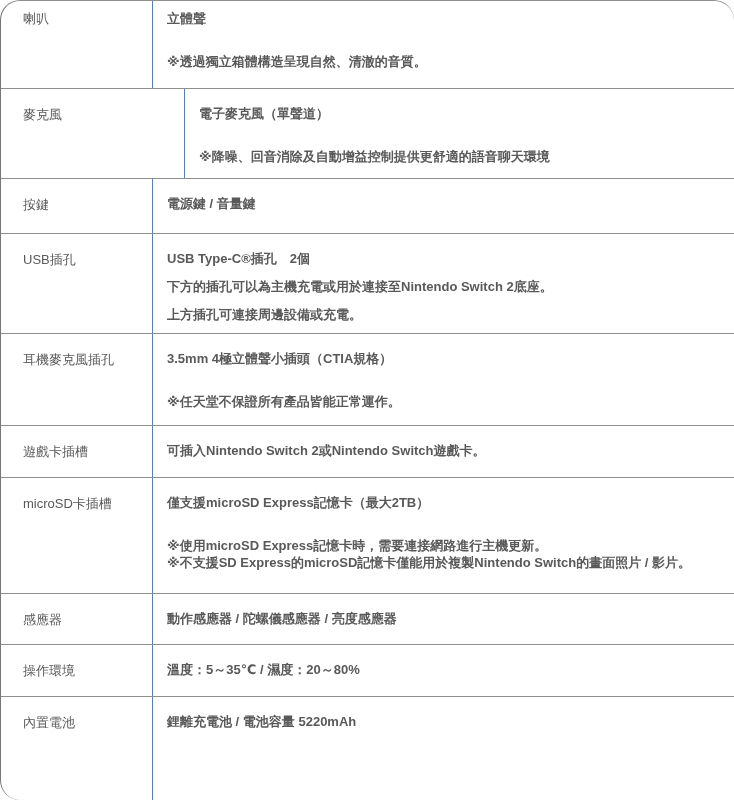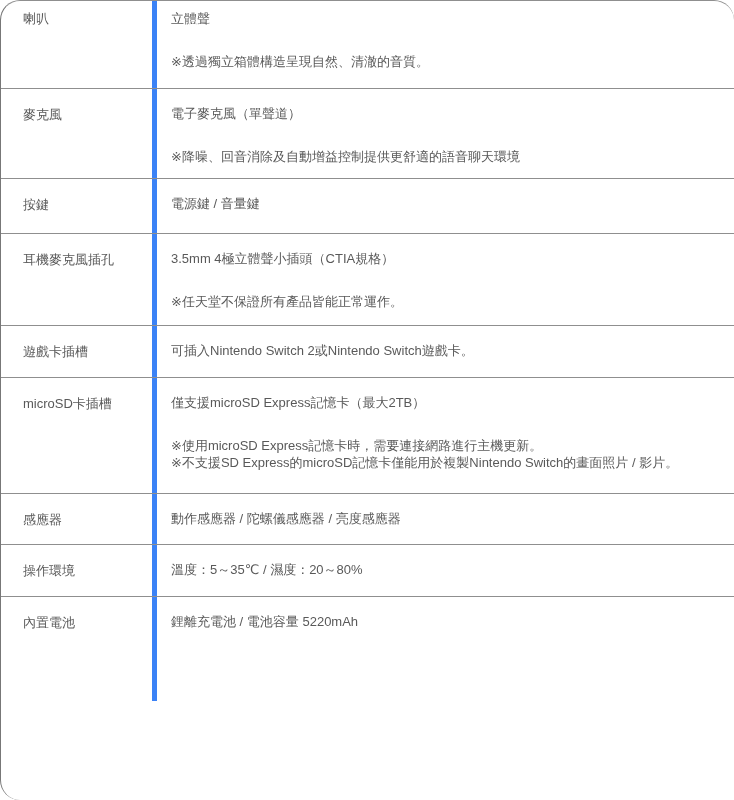--- a/index.html
+++ b/index.html
@@ -33,22 +33,23 @@
   }
   .cell-label {
     flex: 0 0 151px;
     width: 151px;
     padding: 17px 8px 0 22px;
     font-size: 13px;
     line-height: 17px;
   }
   .cell-value {
     flex: 1 1 auto;
-    border-left: 5px solid #3b82f6;
+    border-left: 1px solid #3b82f6;
     padding: 16px 10px 0 14px;
+    font-weight: bold;
   }
   .spec-line {
     margin: 0;
     font-size: 13px;
     line-height: 17px;
     white-space: pre-wrap;
   }
   .gap-lg { margin-top: 26px; }
   .gap-md { margin-top: 11px; }
   .gap-sm { margin-top: 0; }
@@ -59,31 +60,39 @@
 <body>
 
 <div class="spec-table" id="spec-table">
     <div class="spec-row" style="height: 88px;">
       <div class="cell cell-label">喇叭</div>
       <div class="cell cell-value">
         <p class="spec-line">立體聲</p>
         <p class="spec-line gap-lg">※透過獨立箱體構造呈現自然、清澈的音質。</p>
       </div>
     </div>
-    <div class="spec-row" style="height: 90px;">
+    <div class="spec-row" style="height: 90px; gap: 32px;">
       <div class="cell cell-label">麥克風</div>
       <div class="cell cell-value">
         <p class="spec-line">電子麥克風（單聲道）</p>
         <p class="spec-line gap-lg">※降噪、回音消除及自動增益控制提供更舒適的語音聊天環境</p>
       </div>
     </div>
     <div class="spec-row" style="height: 55px;">
       <div class="cell cell-label">按鍵</div>
       <div class="cell cell-value">
         <p class="spec-line">電源鍵 / 音量鍵</p>
+      </div>
+    </div>
+    <div class="spec-row" style="height: 100px;">
+      <div class="cell cell-label">USB插孔</div>
+      <div class="cell cell-value">
+        <p class="spec-line">USB Type-C®插孔　2個</p>
+        <p class="spec-line gap-md">下方的插孔可以為主機充電或用於連接至Nintendo Switch 2底座。</p>
+        <p class="spec-line gap-md">上方插孔可連接周邊設備或充電。</p>
       </div>
     </div>
     <div class="spec-row" style="height: 92px;">
       <div class="cell cell-label">耳機麥克風插孔</div>
       <div class="cell cell-value">
         <p class="spec-line">3.5mm 4極立體聲小插頭（CTIA規格）</p>
         <p class="spec-line gap-lg">※任天堂不保證所有產品皆能正常運作。</p>
       </div>
     </div>
     <div class="spec-row" style="height: 52px;">

